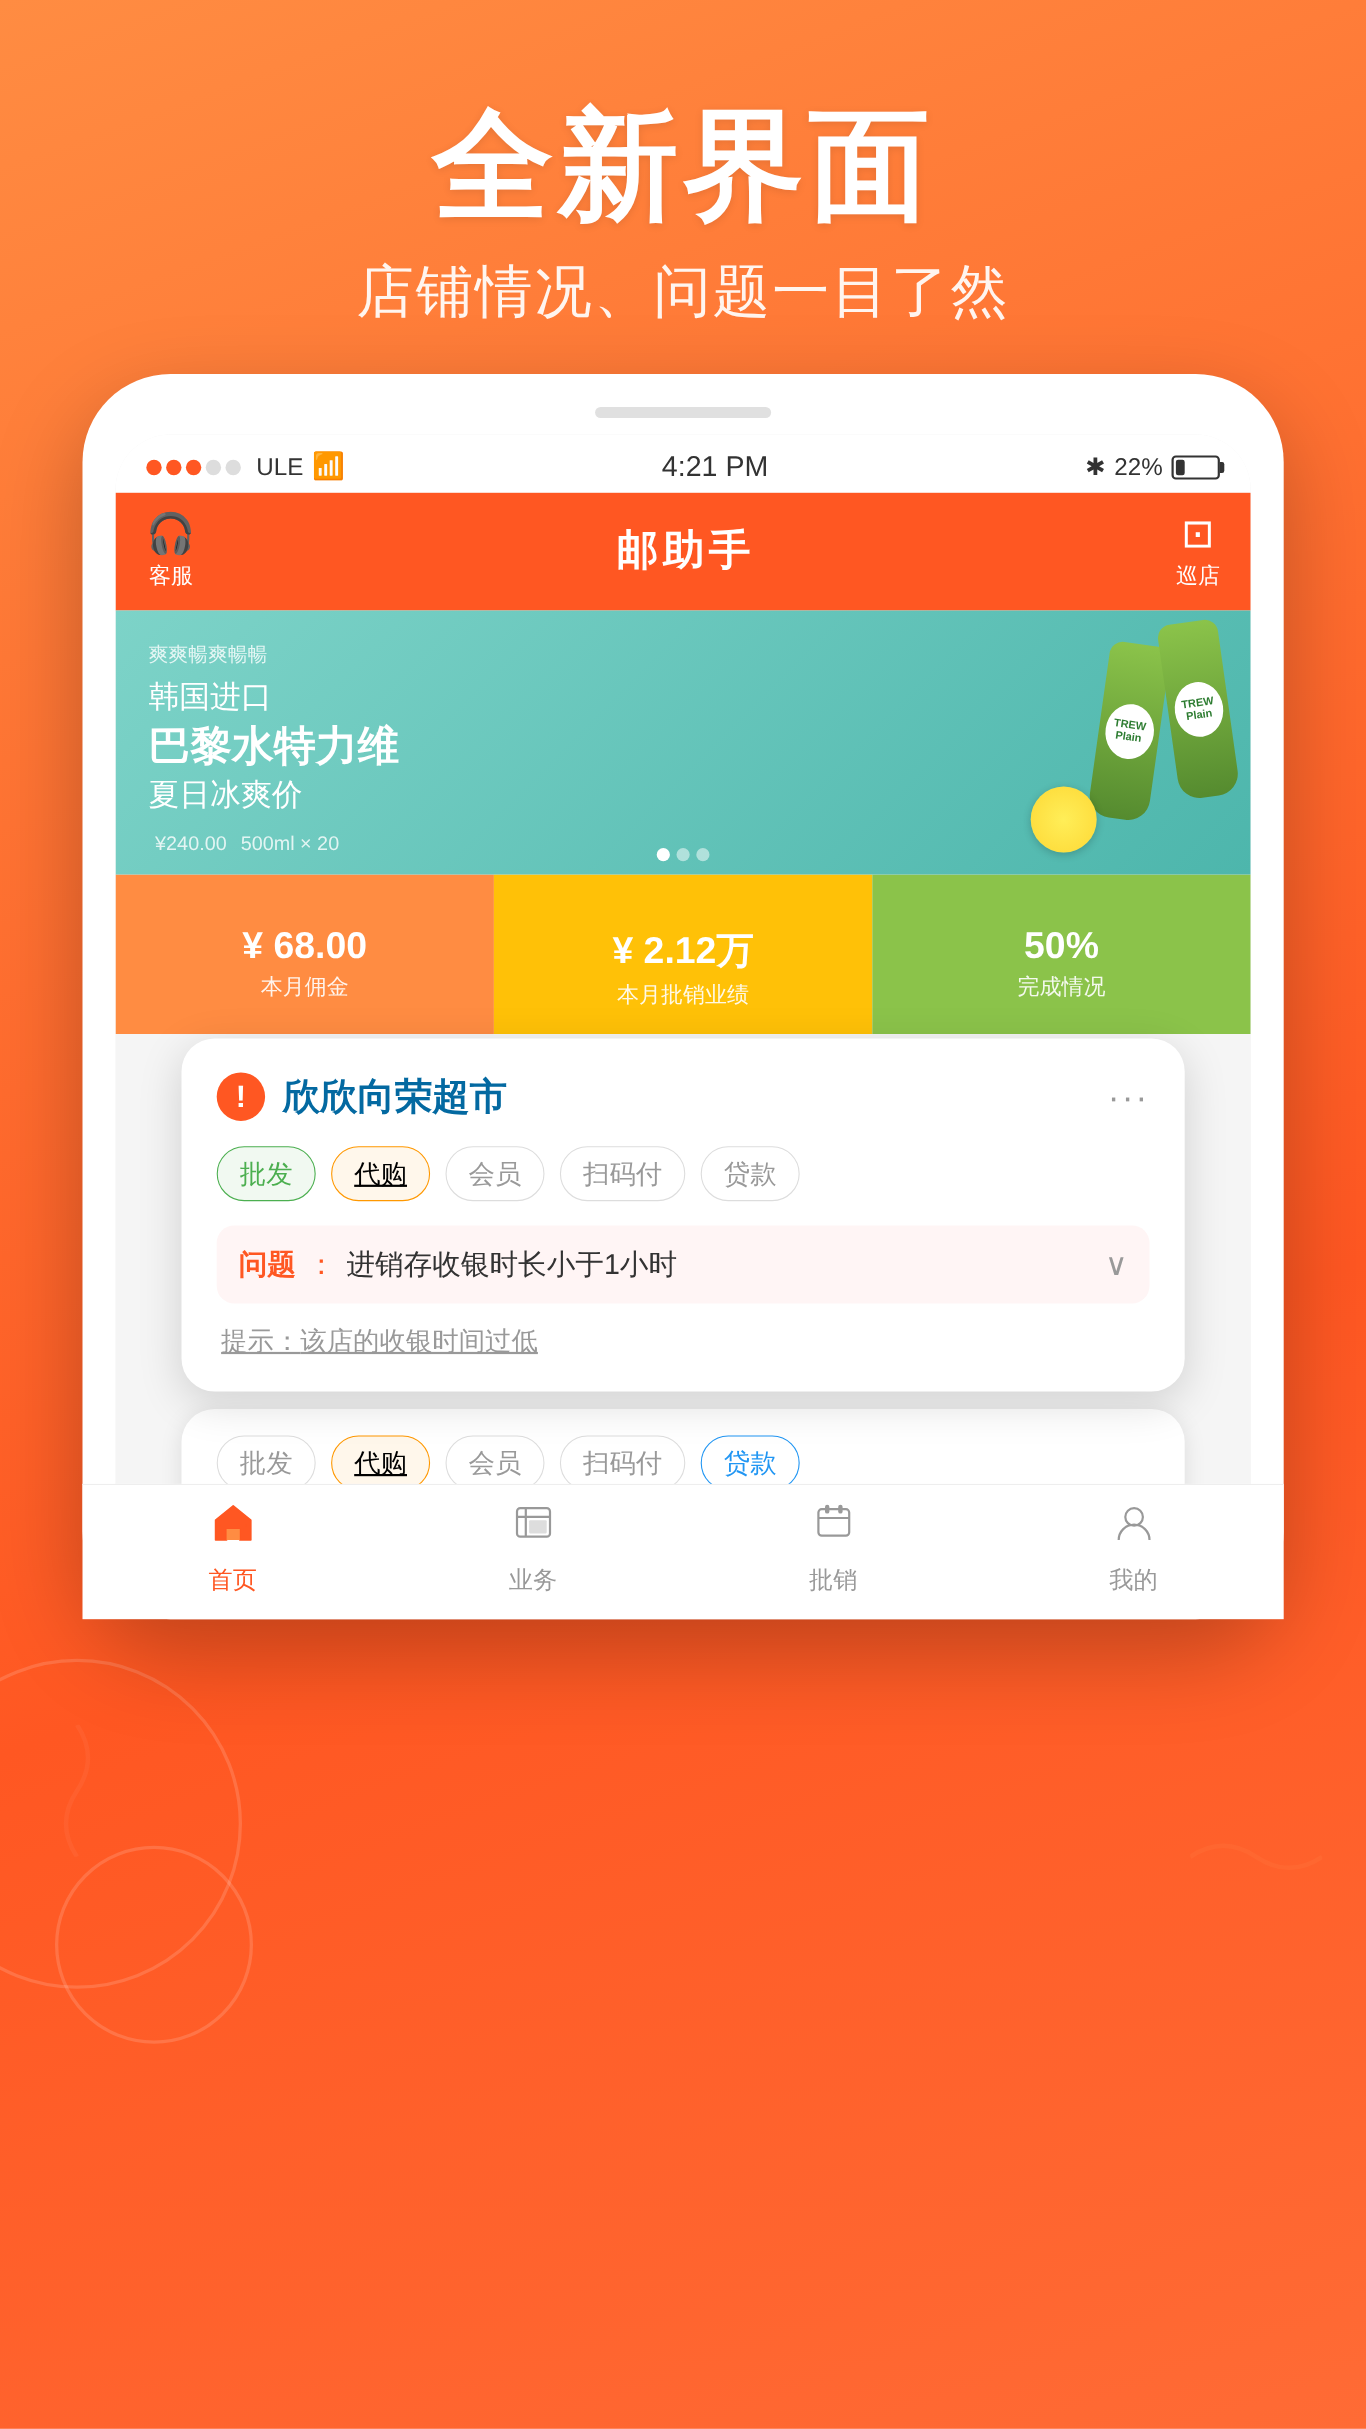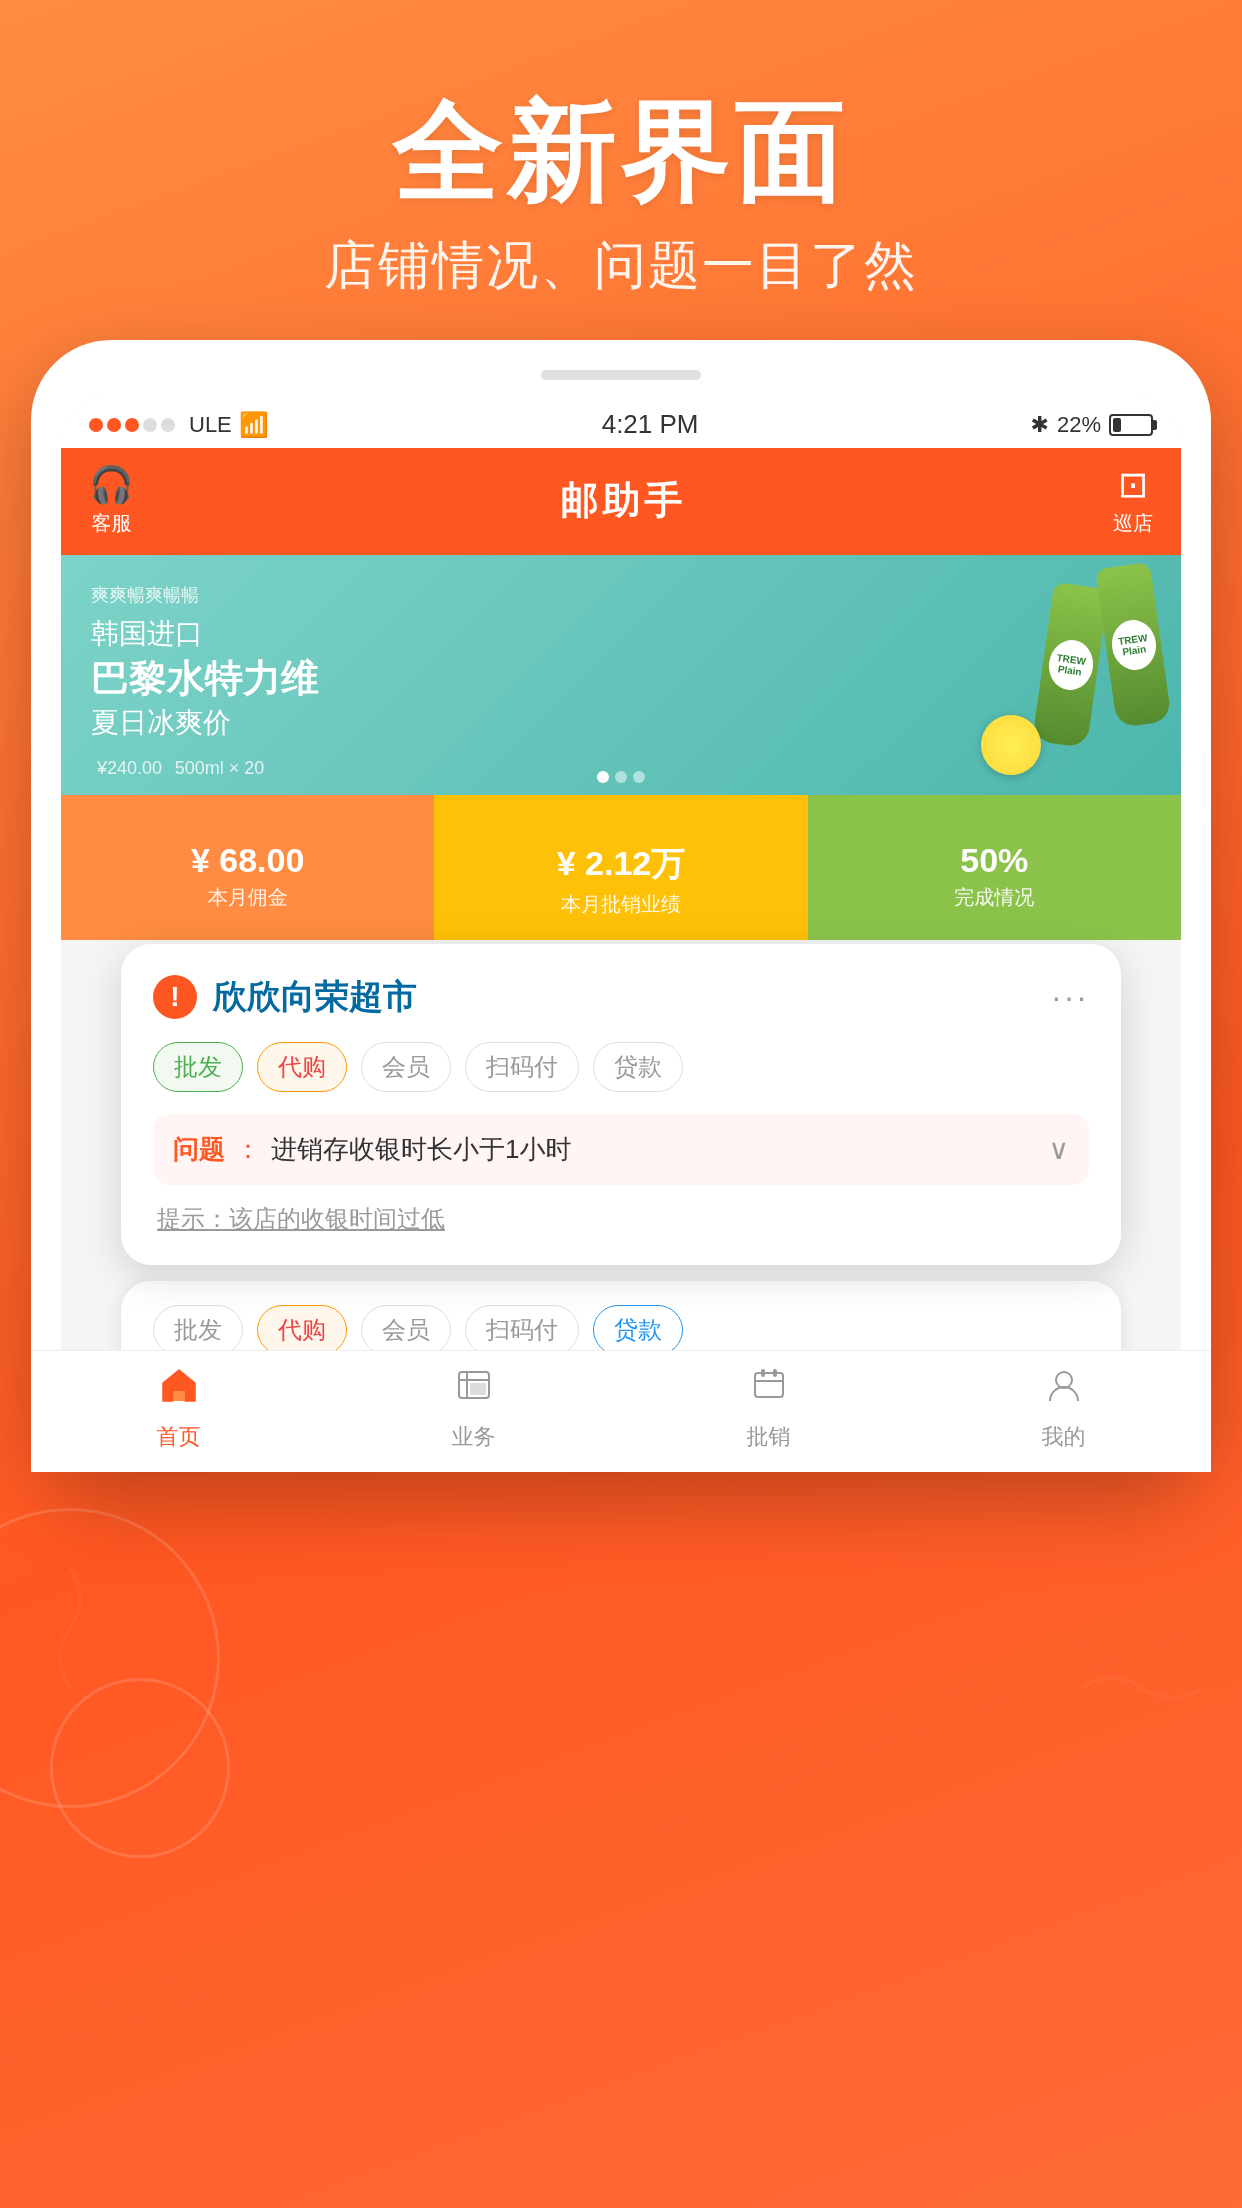--- a/index.html
+++ b/index.html
@@ -55,21 +55,21 @@
       font-weight: 400;
       letter-spacing: 2px;
     }
 
     
     .phone-wrapper {
       position: absolute;
       top: 340px;
       left: 50%;
       transform: translateX(-50%);
-      width: 1180px;
+      width: 1092px;
       z-index: 3;
     }
 
     .phone-frame {
       background: #fff;
       border-radius: 80px;
       padding: 30px;
       box-shadow: 0 30px 80px rgba(0,0,0,0.25);
       position: relative;
     }
@@ -346,22 +346,23 @@
       border: 1.5px solid #ddd;
       color: #999;
     }
     .tag.active-green {
       border-color: #4caf50;
       color: #4caf50;
       background: rgba(76,175,80,0.08);
     }
     .tag.active-orange {
       border-color: #ff9800;
-      color: #ef4444;
+      color: #000000;
       background: rgba(255,152,0,0.08);
+      text-decoration: underline;
     }
 
     
     .problem-box {
       background: #fff5f5;
       border-radius: 16px;
       padding: 18px 20px;
       display: flex;
       align-items: center;
       justify-content: space-between;

